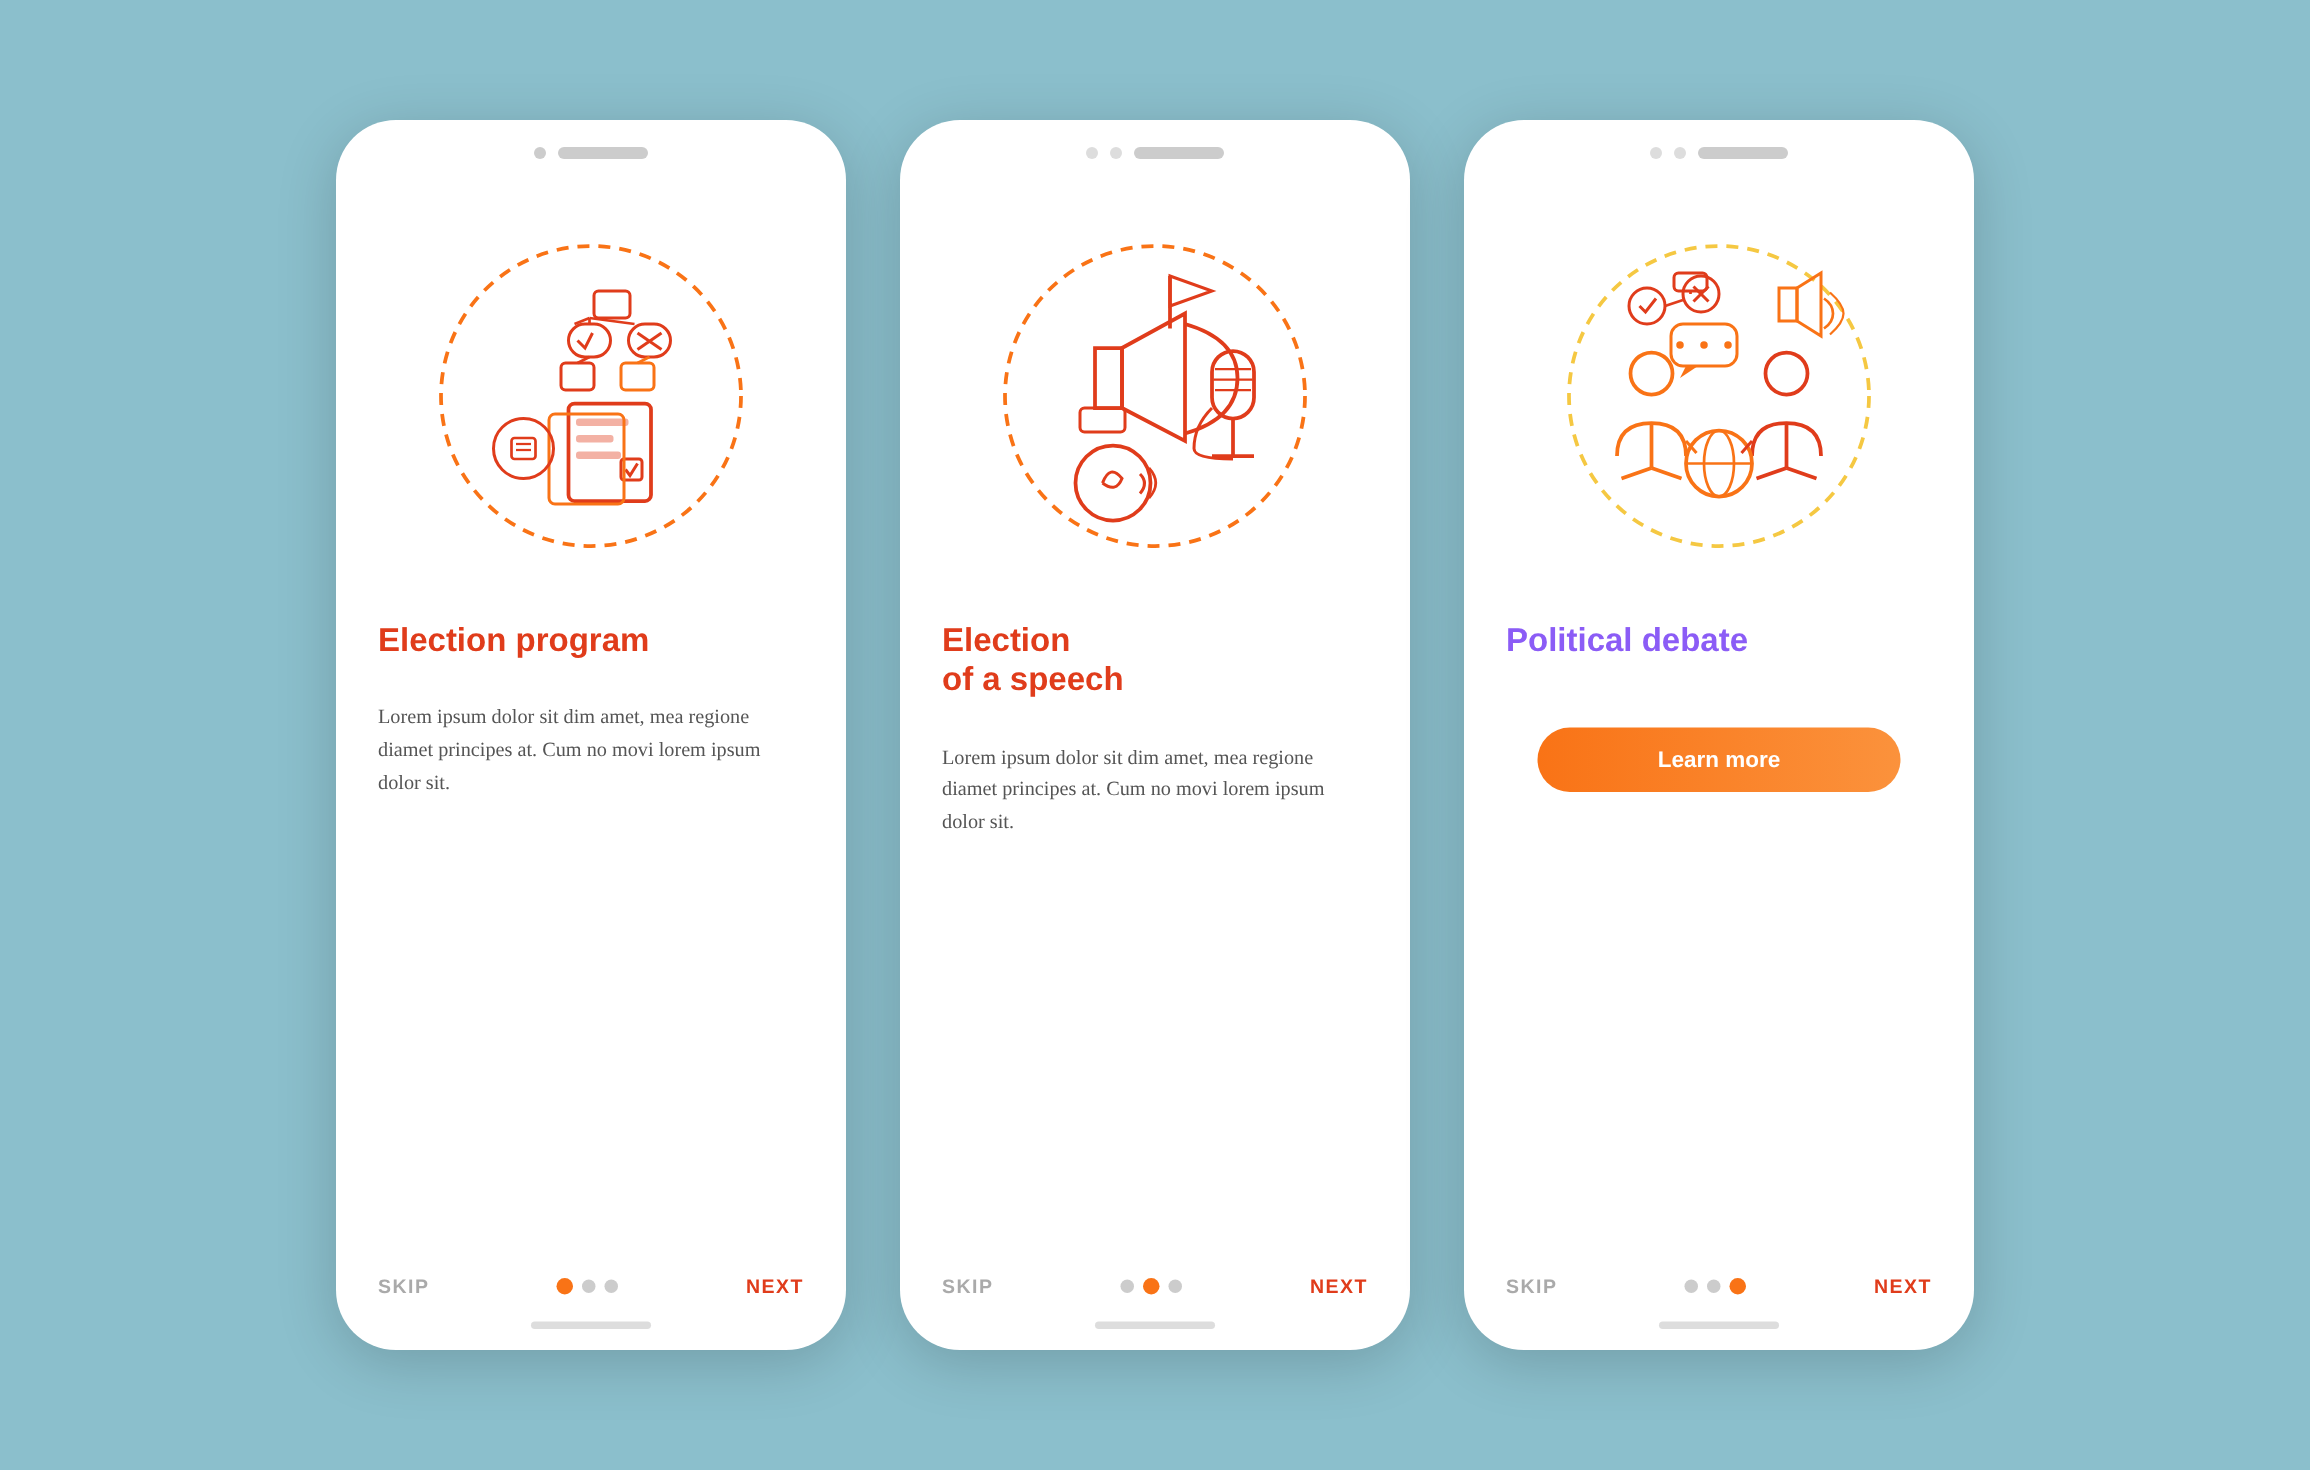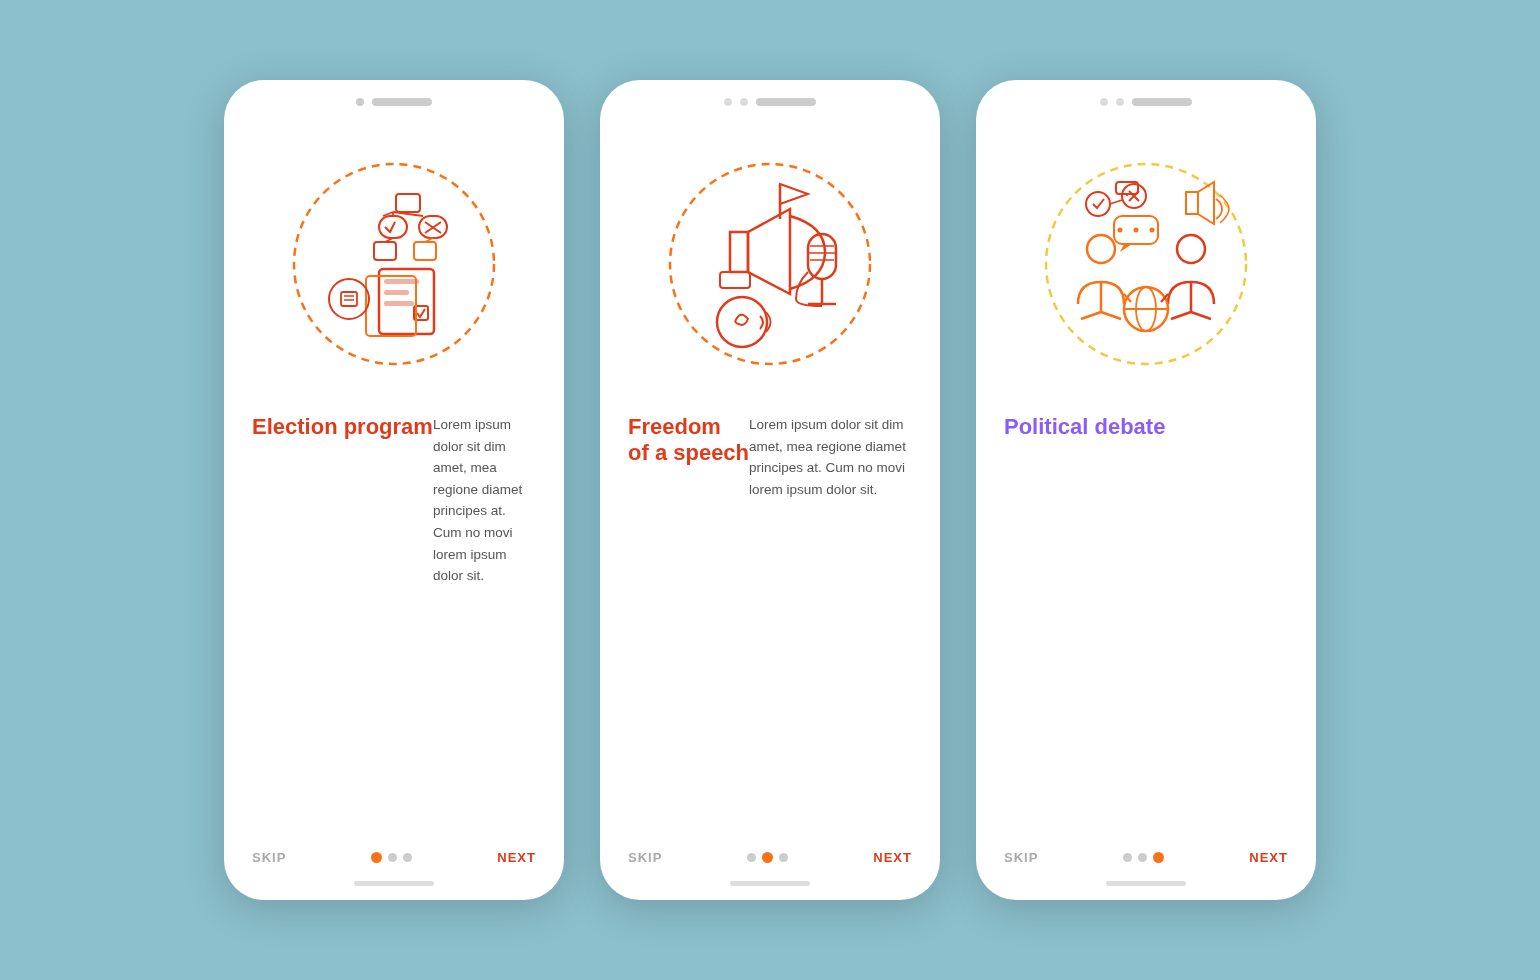--- a/index.html
+++ b/index.html
@@ -59,33 +59,35 @@
       align-items: center;
       justify-content: center;
       margin-top: 10px;
       position: relative;
     }
     .phone-content {
       width: 100%;
       padding: 10px 28px 0 28px;
       flex: 1;
       display: flex;
-      flex-direction: row;
+      flex-direction: column;
+      gap: 13px;
     }
     .phone-title {
       font-size: 22px;
       font-weight: 700;
       margin-bottom: 14px;
       line-height: 1.2;
     }
     .phone-body {
       font-size: 13.5px;
       color: #555;
       line-height: 1.6;
       flex: 1;
+      font-family: Liberation Serif, serif;
     }
     .learn-more-btn {
       display: inline-block;
       background: linear-gradient(90deg, #f97316, #fb923c);
       color: #fff;
       font-size: 15px;
       font-weight: 600;
       border-radius: 28px;
       padding: 13px 40px;
       margin-top: 18px;
@@ -240,21 +242,21 @@
 
         <circle cx="82" cy="168" r="25" stroke="#e03c1b" stroke-width="2.5" fill="none"></circle>
         <path d="M75,168 Q80,155 88,165 Q84,175 75,168" stroke="#e03c1b" stroke-width="2" fill="none"></path>
 
         <path d="M100,162 Q106,168 100,175" stroke="#e03c1b" stroke-width="2" fill="none"></path>
         <path d="M106,158 Q115,168 106,178" stroke="#e03c1b" stroke-width="1.8" fill="none"></path>
       </svg>
     </div>
 
     <div class="phone-content">
-      <div class="phone-title" style="color:#e03c1b; white-space:pre-line;">Freedom
+      <div class="phone-title" style="color:#e03c1b; white-space:pre-line;">Election
 of a speech</div>
       <div class="phone-body">Lorem ipsum dolor sit dim amet, mea regione diamet principes at. Cum no movi lorem ipsum dolor sit.</div>
     </div>
     <div class="phone-bottom">
       <span class="phone-nav-text">SKIP</span>
       <div class="phone-dots">
         <div class="nav-dot"></div>
         <div class="nav-dot active"></div>
         <div class="nav-dot"></div>
       </div>
@@ -315,20 +317,21 @@
         <polygon points="150,38 150,60 162,60 162,38" stroke="#f97316" stroke-width="2" fill="none"></polygon>
         <polygon points="162,38 178,28 178,70 162,60" stroke="#f97316" stroke-width="2" fill="none"></polygon>
 
         <path d="M180,45 Q186,49 186,55 Q186,61 180,65" stroke="#f97316" stroke-width="1.8" fill="none"></path>
         <path d="M184,41 Q193,49 193,55 Q193,61 184,69" stroke="#f97316" stroke-width="1.5" fill="none"></path>
       </svg>
     </div>
 
     <div class="phone-content">
       <div class="phone-title" style="color:#8b5cf6;">Political debate</div>
+      <button class="learn-more-btn">Learn more</button>
     </div>
     <div class="phone-bottom">
       <span class="phone-nav-text">SKIP</span>
       <div class="phone-dots">
         <div class="nav-dot"></div>
         <div class="nav-dot"></div>
         <div class="nav-dot active"></div>
       </div>
       <span class="phone-nav-text" style="color:#e03c1b;">NEXT</span>
     </div>

